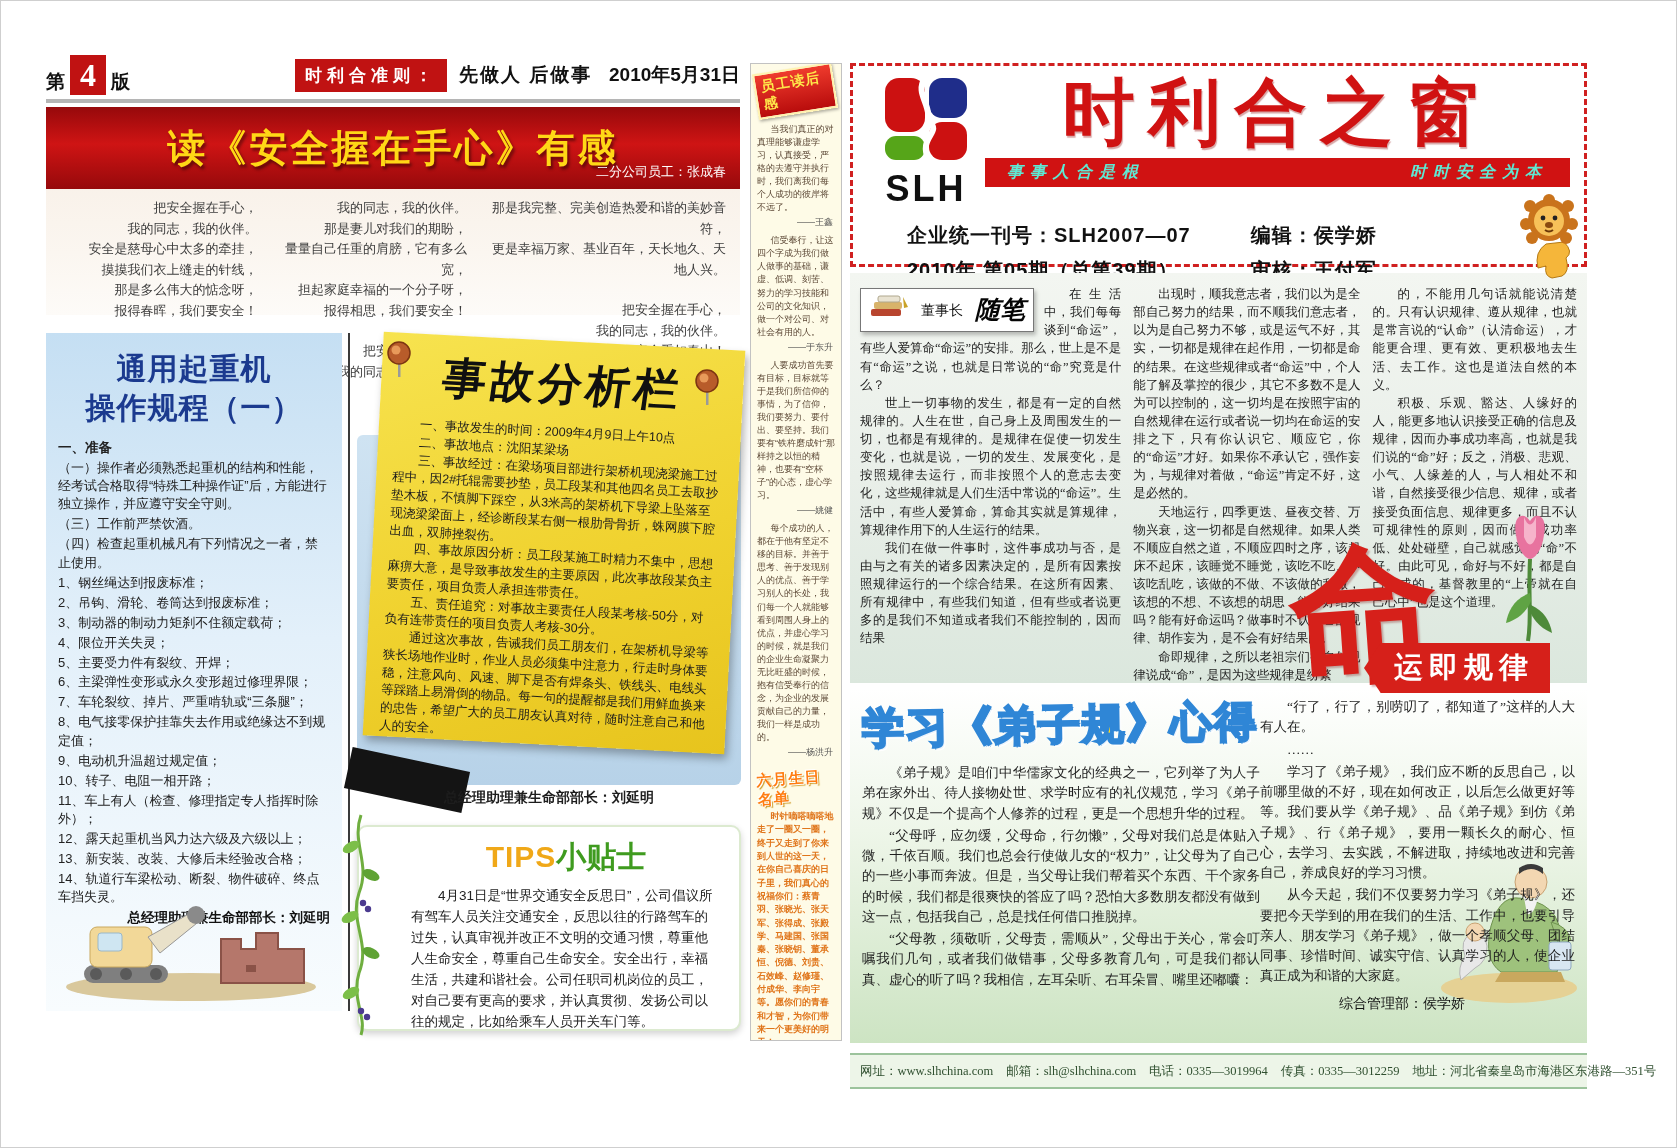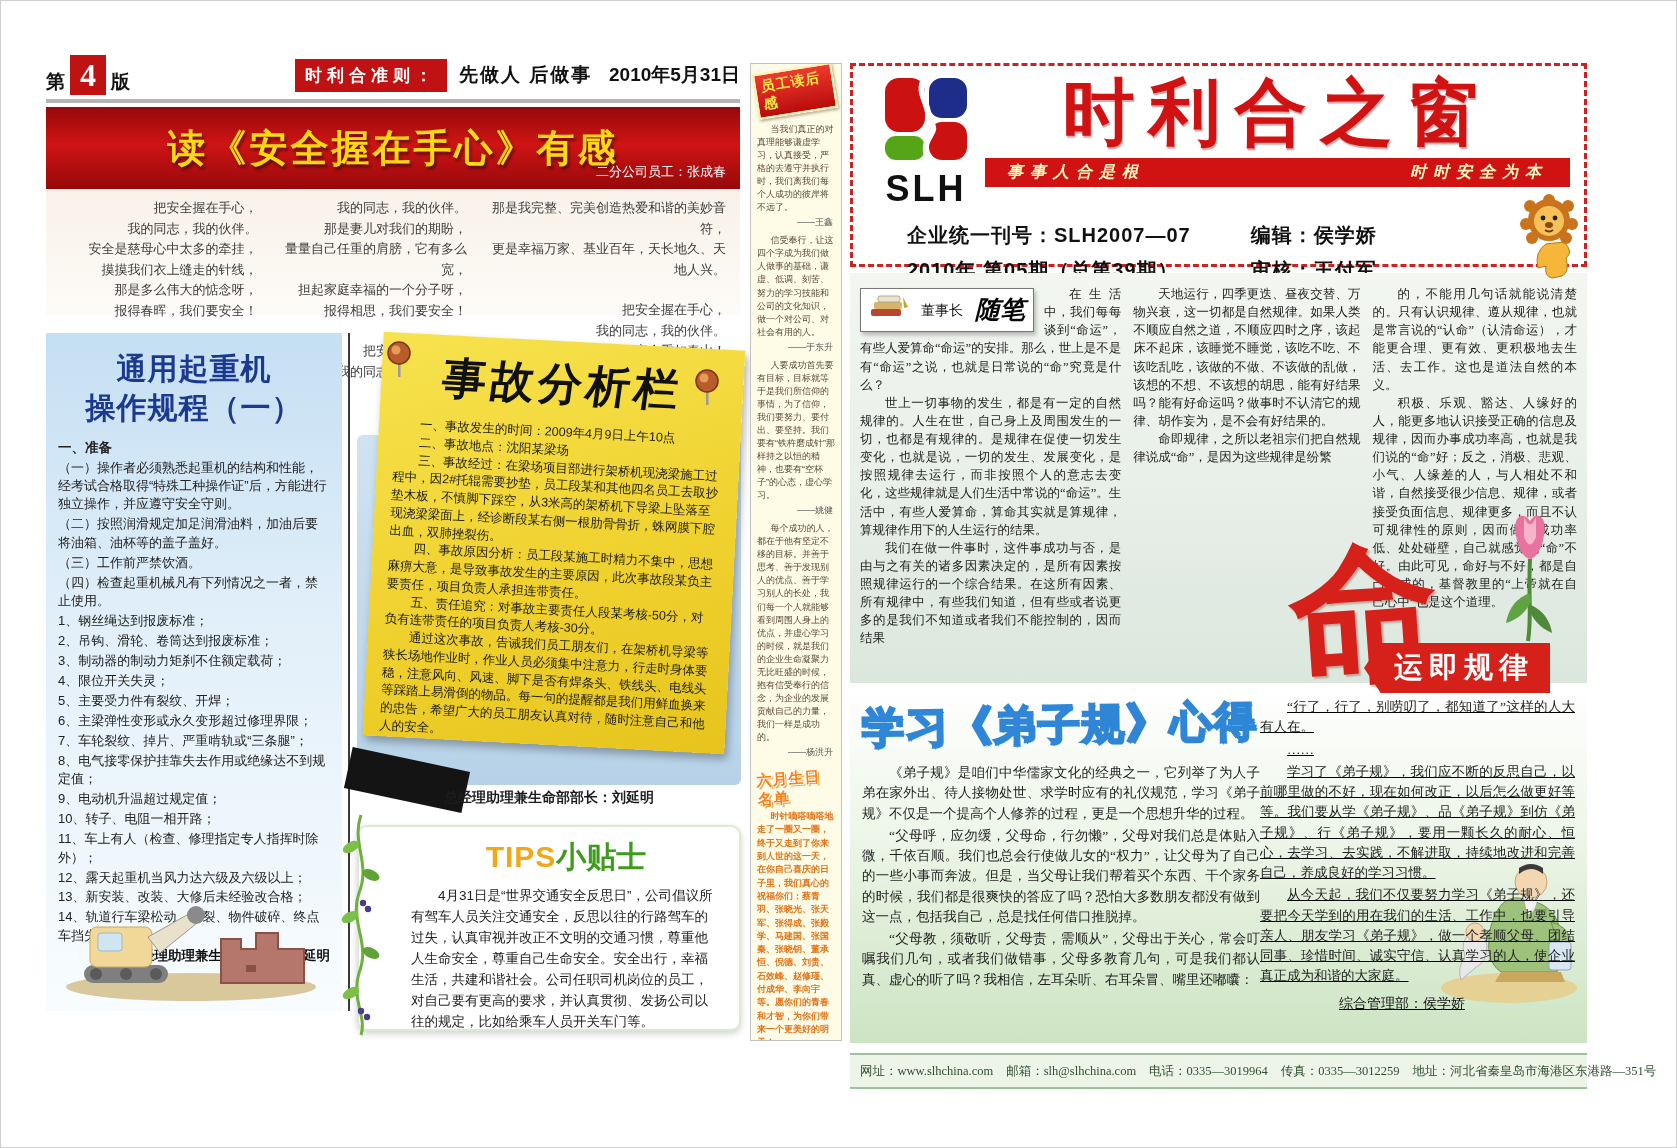--- a/index.html
+++ b/index.html
@@ -89,21 +89,21 @@
   
   .mast { position:absolute; left:849px; top:62px; width:737px; height:204px;
           border:3px dashed #d02020; background:#fff; padding:10px 14px 6px; }
   .mast-top { display:flex; align-items:flex-start; }
   .mast-logoblk { width:118px; text-align:center; }
   .mast-logotext { font-size:36px; font-weight:bold; letter-spacing:3px; color:#101010; margin-top:2px; }
   .mast-titleblk { flex:1; }
   .mast-title { text-align:center; color:#d01212; font-weight:bold; font-size:72px;
           font-family:"Liberation Serif", serif; letter-spacing:14px; line-height:1.05;
           text-shadow:1px 2px 1px rgba(140,0,0,.35); white-space:nowrap; }
-  .mast-bar { background:#d01212; color:#fef9c3; display:flex; justify-content:space-between;
+  .mast-bar { background:#d01212; color:#5eead4; display:flex; justify-content:space-between;
           padding:4px 22px; font-size:16px; font-weight:bold; font-style:italic;
           letter-spacing:7px; margin-top:6px; }
   .mast-info { display:grid; grid-template-columns:auto auto; justify-content:start;
           column-gap:60px; row-gap:8px; margin:12px 0 0 40px; font-size:20px;
           font-weight:bold; color:#111; letter-spacing:1px; }
   .mast-lion { position:absolute; right:2px; bottom:-20px; z-index:6; }
 
   
   .essay { position:absolute; left:849px; top:272px; width:737px; height:410px;
            background:linear-gradient(180deg,#f3f6f1 0%,#e9efe9 50%,#dbe7dd 100%);
@@ -126,21 +126,21 @@
            font-size:29px; font-weight:bold; letter-spacing:6px; padding:5px 16px 5px 30px;
            clip-path:polygon(0 50%,9% 0,100% 0,100% 100%,9% 100%);
            box-shadow:2px 3px 4px rgba(0,0,0,.3); }
   .ming-tulip { position:absolute; left:208px; top:-24px; }
 
   
   .dzg { position:absolute; left:849px; top:688px; width:737px; height:354px;
          background:linear-gradient(180deg,#ffffff 0%,#eef6e9 40%,#cde4c3 100%);
          padding:8px 12px 4px; display:flex; }
   .dzg-colA { width:398px; position:relative; z-index:2; }
-  .dzg-colB { flex:1; position:relative; z-index:2;text-decoration:underline; }
+  .dzg-colB { flex:1; position:relative; z-index:2; }
   .dzg-title { font-size:42px; font-weight:bold; color:#ffd81a; letter-spacing:2px;
          -webkit-text-stroke:2.5px #2f86d6; text-shadow:3px 3px 0 rgba(255,255,255,.9),
          2px 2px 0 #2f86d6; margin:0 0 10px; white-space:nowrap; transform:rotate(-1deg); }
   .dzg p { font-family:"Liberation Serif", serif; font-size:13.5px; line-height:1.5;
          color:#1e1e1e; text-indent:2em; text-align:justify; margin-bottom:2px; }
   .dzg-byline { text-align:right; font-family:"Liberation Serif", serif; font-size:14px;
          margin-top:8px; padding-right:110px; color:#111; }
   .dzg-sage { position:absolute; right:6px; bottom:34px; z-index:1; }
 
   
@@ -206,21 +206,20 @@
     </div>
   </div>
 
   <div class="crane">
     <div class="crane-title">
       <span>通用起重机</span><br>
       <span>操作规程（一）</span>
     </div>
     <div class="crane-sec">一、准备</div>
     <div class="crane-item">（一）操作者必须熟悉起重机的结构和性能，经考试合格取得“特殊工种操作证”后，方能进行独立操作，并应遵守安全守则。</div>
-    <div class="crane-item">（二）按照润滑规定加足润滑油料，加油后要将油箱、油杯等的盖子盖好。</div>
     <div class="crane-item">（三）工作前严禁饮酒。</div>
     <div class="crane-item">（四）检查起重机械凡有下列情况之一者，禁止使用。</div>
     <div class="crane-item">1、钢丝绳达到报废标准；</div>
     <div class="crane-item">2、吊钩、滑轮、卷筒达到报废标准；</div>
     <div class="crane-item">3、制动器的制动力矩刹不住额定载荷；</div>
     <div class="crane-item">4、限位开关失灵；</div>
     <div class="crane-item">5、主要受力件有裂纹、开焊；</div>
     <div class="crane-item">6、主梁弹性变形或永久变形超过修理界限；</div>
     <div class="crane-item">7、车轮裂纹、掉片、严重啃轨或“三条腿”；</div>
     <div class="crane-item">8、电气接零保护挂靠失去作用或绝缘达不到规定值；</div>
@@ -375,20 +374,21 @@
           </svg>
         </span>
         <span class="badge-pre">董事长</span>
         <span class="badge-main">随笔</span>
       </div>
       <p>在生活中，我们每每谈到“命运”，有些人爱算命“命运”的安排。那么，世上是不是有“命运”之说，也就是日常说的“命”究竟是什么？</p>
       <p>世上一切事物的发生，都是有一定的自然规律的。人生在世，自己身上及周围发生的一切，也都是有规律的。是规律在促使一切发生变化，也就是说，一切的发生、发展变化，是按照规律去运行，而非按照个人的意志去变化，这些规律就是人们生活中常说的“命运”。生活中，有些人爱算命，算命其实就是算规律，算规律作用下的人生运行的结果。</p>
       <p>我们在做一件事时，这件事成功与否，是由与之有关的诸多因素决定的，是所有因素按照规律运行的一个综合结果。在这所有因素、所有规律中，有些我们知道，但有些或者说更多的是我们不知道或者我们不能控制的，因而结果</p>
     </div>
     <div class="essay-col ec2">
+      <p>出现时，顺我意志者，我们以为是全部自己努力的结果，而不顺我们意志者，以为是自己努力不够，或是运气不好，其实，一切都是规律在起作用，一切都是命的结果。在这些规律或者“命运”中，个人能了解及掌控的很少，其它不多数不是人为可以控制的，这一切均是在按照宇宙的自然规律在运行或者说一切均在命运的安排之下，只有你认识它、顺应它，你的“命运”才好。如果你不承认它，强作妄为，与规律对着做，“命运”肯定不好，这是必然的。</p>
       <p>天地运行，四季更迭、昼夜交替、万物兴衰，这一切都是自然规律。如果人类不顺应自然之道，不顺应四时之序，该起床不起床，该睡觉不睡觉，该吃不吃、不该吃乱吃，该做的不做、不该做的乱做，该想的不想、不该想的胡思，能有好结果吗？能有好命运吗？做事时不认清它的规律、胡作妄为，是不会有好结果的。</p>
       <p>命即规律，之所以老祖宗们把自然规律说成“命”，是因为这些规律是纷繁</p>
     </div>
     <div class="essay-col ec3">
       <p>的，不能用几句话就能说清楚的。只有认识规律、遵从规律，也就是常言说的“认命”（认清命运），才能更合理、更有效、更积极地去生活、去工作。这也是道法自然的本义。</p>
       <p>积极、乐观、豁达、人缘好的人，能更多地认识接受正确的信息及规律，因而办事成功率高，也就是我们说的“命”好；反之，消极、悲观、小气、人缘差的人，与人相处不和谐，自然接受很少信息、规律，或者接受负面信息、规律更多，而且不认可规律性的原则，因而做事成功率低、处处碰壁，自己就感觉到“命”不好。由此可见，命好与不好，都是自己造成的，基督教里的“上帝就在自己心中”也是这个道理。</p>
     </div>
     <div class="ming">
       <div class="ming-char">命</div>
       <div class="ming-banner">运即规律</div>

